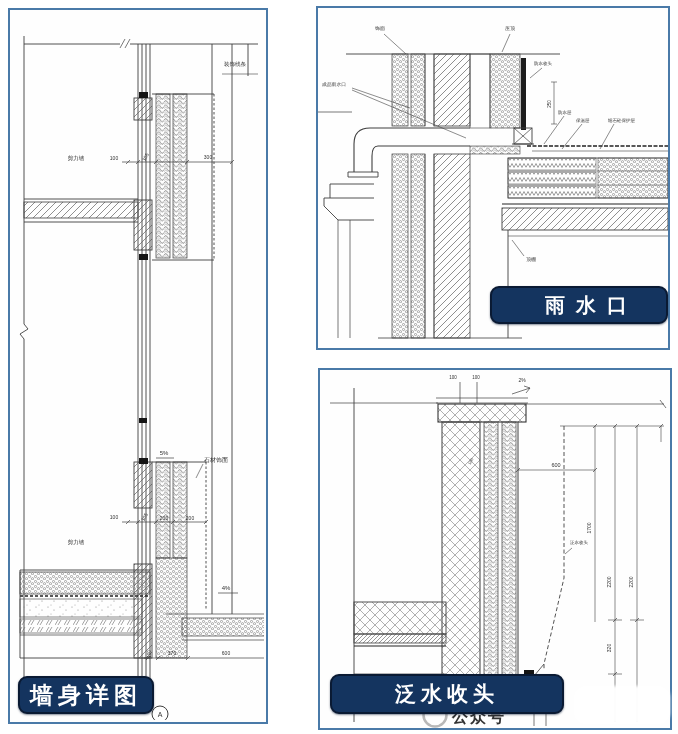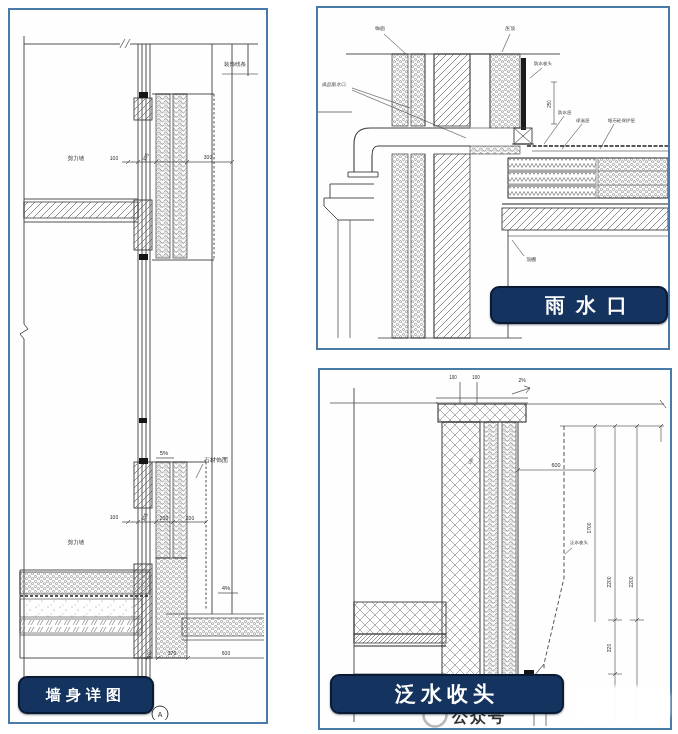--- a/index.html
+++ b/index.html
@@ -7,21 +7,21 @@
         font-family:"Liberation Sans",sans-serif;}
   .panel{position:absolute;background:#fefefe;border:2px solid #4a7aa8;box-sizing:border-box;}
   #panel-wall{left:8px;top:8px;width:260px;height:716px;}
   #panel-rain{left:316px;top:6px;width:354px;height:344px;}
   #panel-parapet{left:318px;top:368px;width:354px;height:362px;}
   .panel svg{position:absolute;left:0;top:0;}
   .dlabel{position:absolute;background:#14345f;border:2px solid #0a1a33;border-radius:9px;
           color:#ffffff;display:flex;align-items:center;justify-content:center;
           font-family:"Liberation Serif",serif;font-weight:bold;box-sizing:border-box;
           box-shadow:0 1px 2px rgba(10,26,51,.5);}
-  #label-wall{left:8px;top:666px;width:136px;height:38px;font-size:15px;letter-spacing:5px;}
+  #label-wall{left:8px;top:666px;width:136px;height:38px;font-size:23px;letter-spacing:5px;}
   #label-rain{left:172px;top:278px;width:178px;height:38px;font-size:20px;letter-spacing:11px;padding-left:25px;}
   #label-parapet{left:10px;top:304px;width:234px;height:40px;font-size:21px;letter-spacing:5px;}
   .blur-patch{position:absolute;left:254px;top:316px;width:96px;height:38px;
               background:rgba(255,255,255,.97);border-radius:12px;filter:blur(1.5px);}
   text{font-family:"Liberation Sans",sans-serif;fill:#333;}
   .cjk-tiny{fill:#222;}
 </style>
 </head>
 <body>
 

